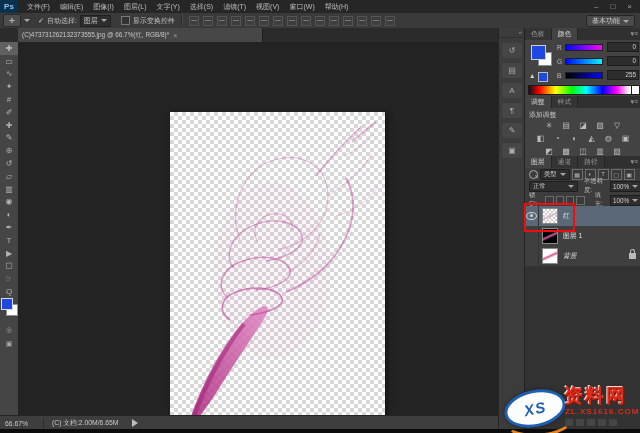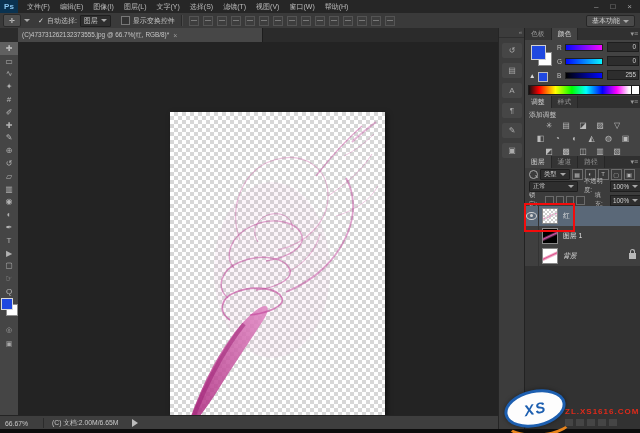--- a/index.html
+++ b/index.html
@@ -444,20 +444,21 @@
     <span class="status-sep"></span>
     <span>(C) 文档:2.00M/6.65M</span>
     <span class="status-play"></span>
   </div>
   <div class="bottomstrip"></div>
 
   <div class="watermark">
     <div class="wm-ellipse">
       <span class="wm-xs">XS</span>
     </div>
+    <div class="wm-name">资料网</div>
     <div class="wm-url">ZL.XS1616.COM</div>
     <div class="wm-dots">
         <i></i>
         <i></i>
         <i></i>
         <i></i>
         <i></i>
       </div>
   </div>
 

